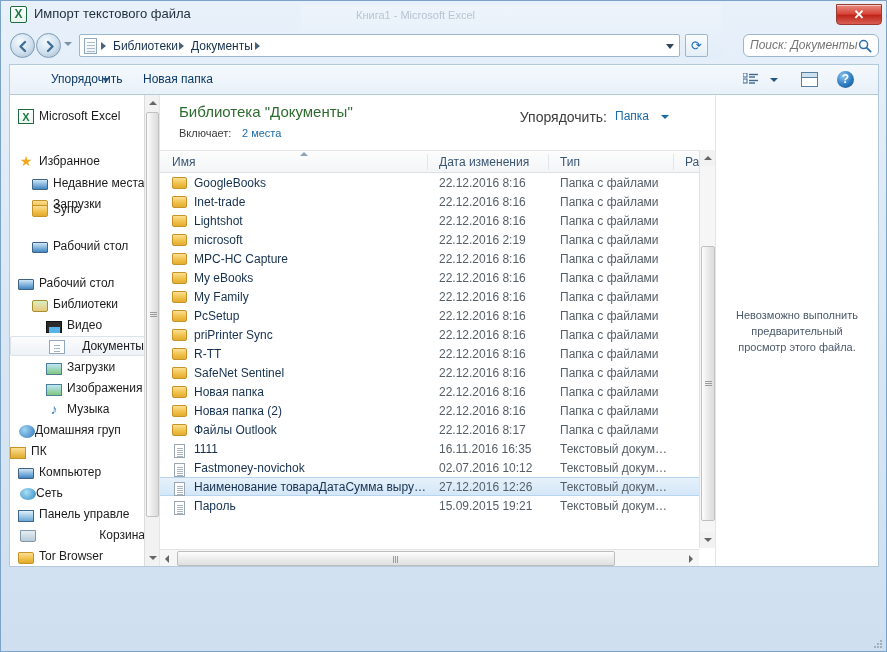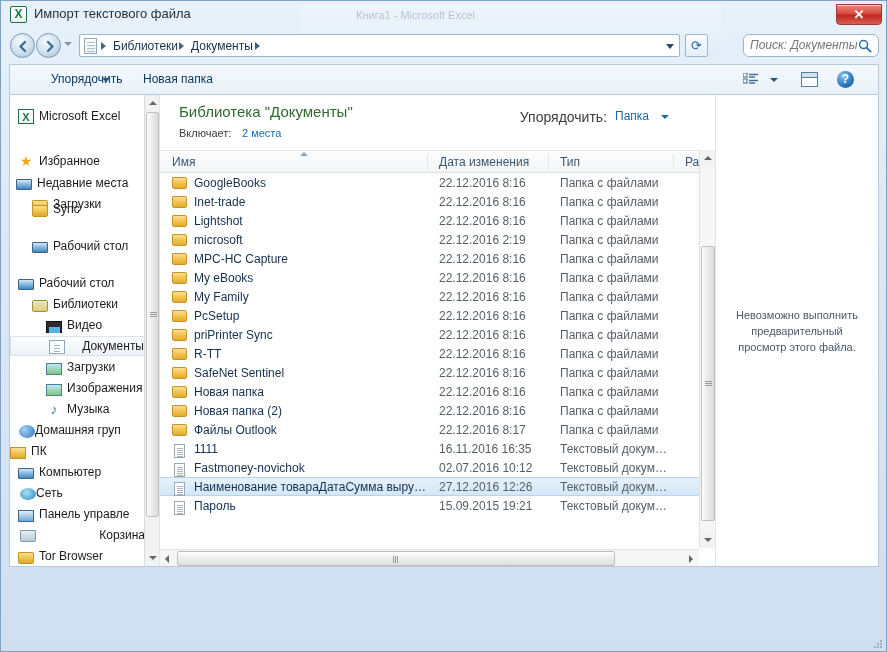--- a/index.html
+++ b/index.html
@@ -462,21 +462,21 @@
     <div id="sidebar">
       <div id="sidebar-items">
           <div class="side-item" style="top: 11px; padding-left: 8px;">
             <span class="side-ico ic-excel" style="border: 1px solid rgb(29, 107, 63); background: linear-gradient(rgb(255, 255, 255), rgb(234, 245, 238)); color: rgb(29, 122, 68); font-weight: bold; font-size: 11px; text-align: center; line-height: 14px; height: 15px; margin-top: 1px;">X</span>
             <span>Microsoft Excel</span>
           </div>
           <div class="side-item" style="top: 56px; padding-left: 8px;">
             <span class="side-ico ic-star">★</span>
             <span>Избранное</span>
           </div>
-          <div class="side-item" style="top: 78px; padding-left: 6px;">
+          <div class="side-item" style="top: 78px; padding-left: 22px;">
             <span class="side-ico ic-monitor"></span>
             <span>Недавние места</span>
           </div>
           <div class="side-item" style="top: 99px; padding-left: 22px;">
             <span class="side-ico ic-folder-blue"></span>
             <span>Загрузки</span>
           </div>
           <div class="side-item" style="top: 104px; padding-left: 22px;">
             <span class="side-ico ic-folder"></span>
             <span>Sync</span>

